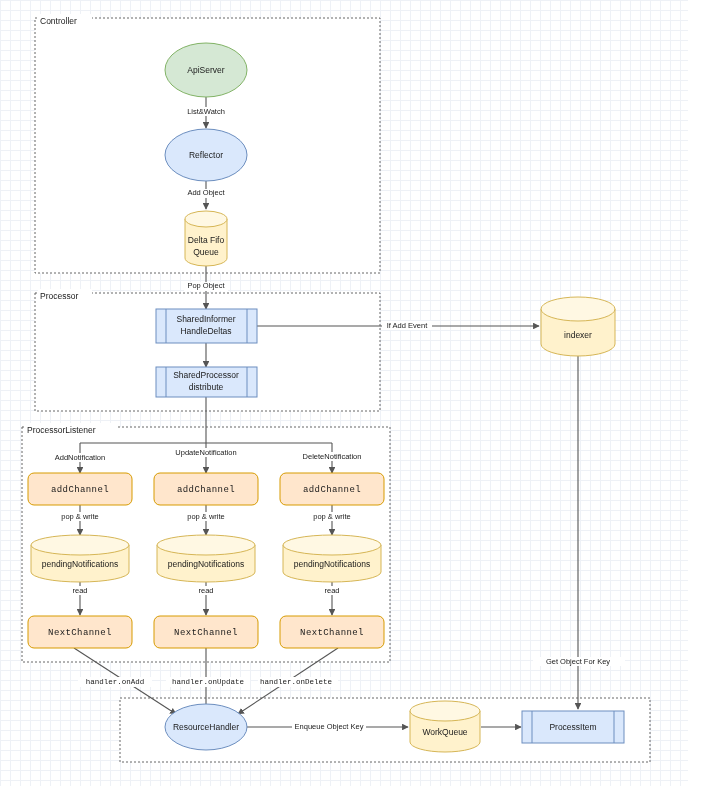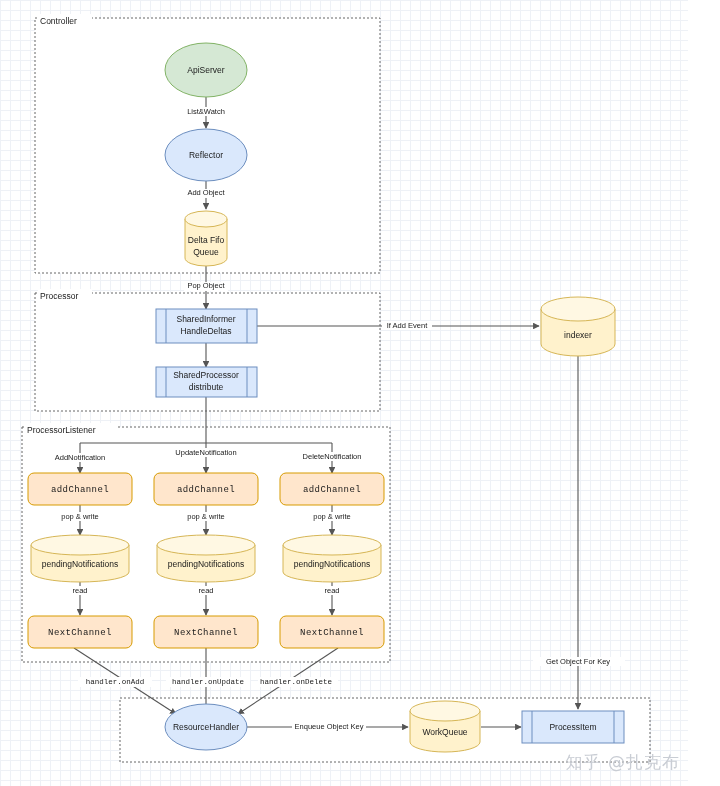--- a/index.html
+++ b/index.html
@@ -331,15 +331,14 @@
 
     <g>
       <rect class="shape" x="522" y="711" width="102" height="32" fill="#dae8fc" stroke="#6c8ebf"></rect>
       <line x1="532" y1="711" x2="532" y2="743" stroke="#6c8ebf" stroke-width="1"></line>
       <line x1="614" y1="711" x2="614" y2="743" stroke="#6c8ebf" stroke-width="1"></line>
       <text class="node-label" x="573" y="728">ProcessItem</text>
     </g>
 
   </svg>
 
-  <div class="watermark">知乎 @扎克布</div>
 
 </div>
 
 </body></html>

